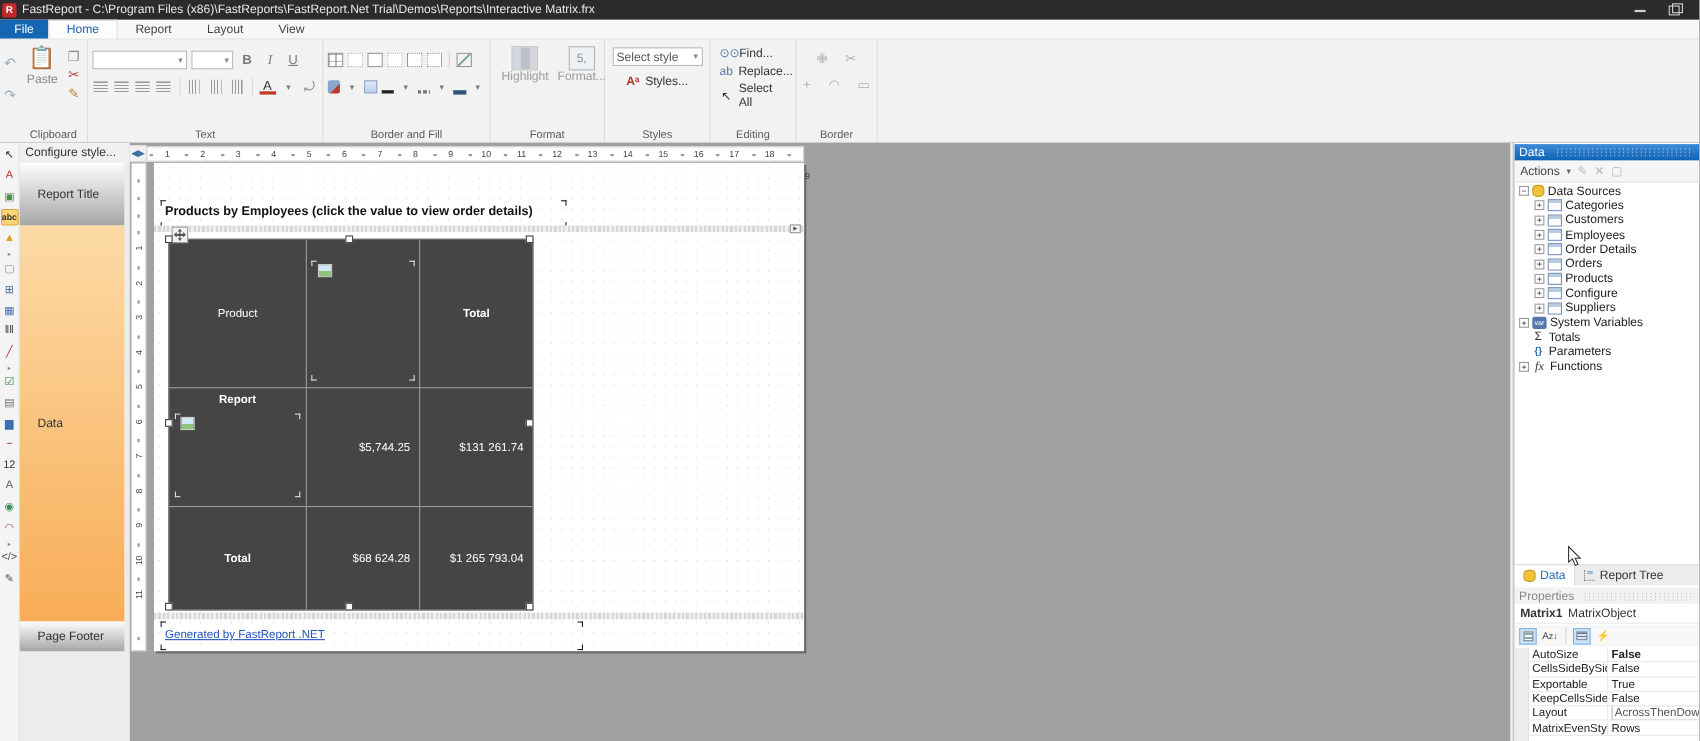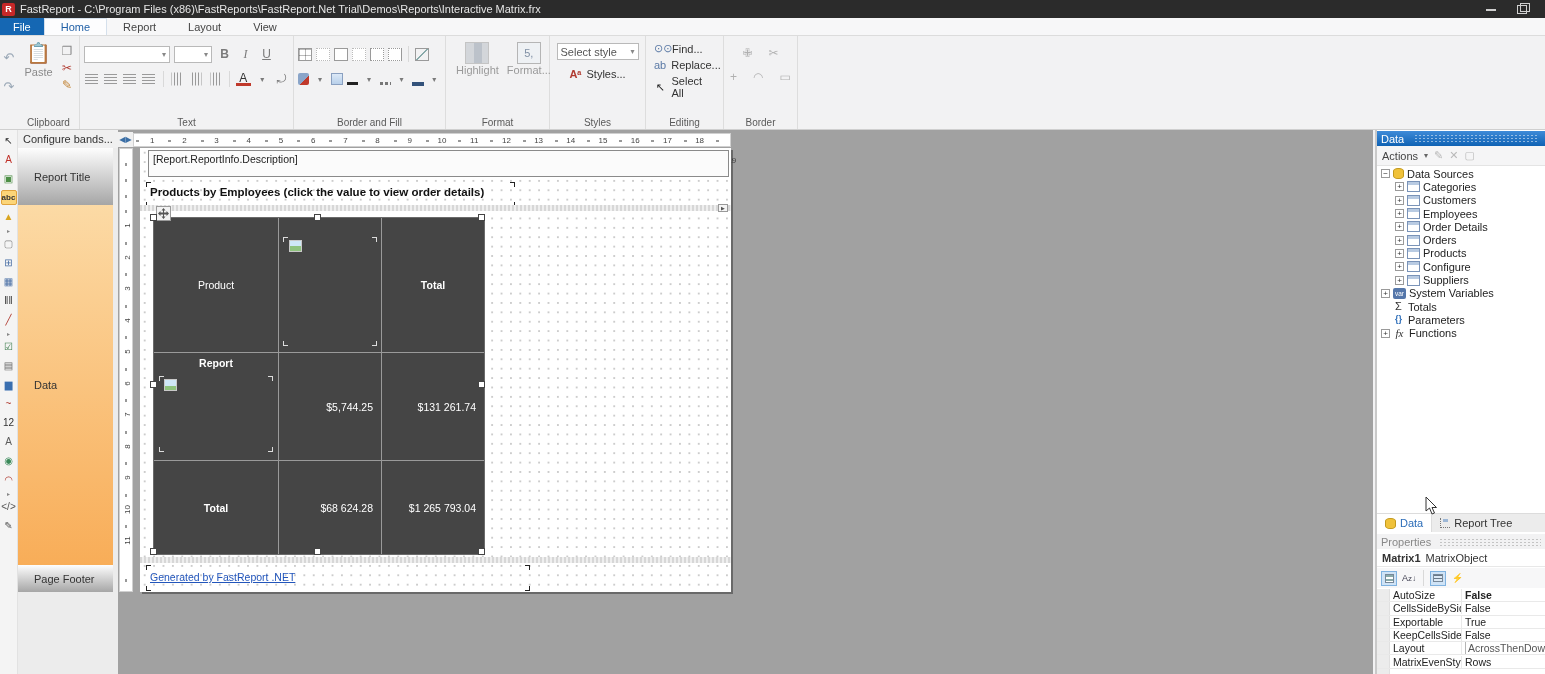--- a/index.html
+++ b/index.html
@@ -345,21 +345,21 @@
       <span class="ltool" style="color: rgb(51, 51, 51);">12</span>
       <span class="ltool" style="color: rgb(90, 90, 90);">A</span>
       <span class="ltool" style="color: rgb(58, 138, 90);">◉</span>
       <span class="ltool" style="color: rgb(176, 58, 48);">◠</span>
       <span class="ltool flyout">▸</span>
       <span class="ltool" style="color: rgb(85, 85, 85);">&lt;/&gt;</span>
       <span class="ltool" style="color: rgb(85, 85, 85);">✎</span>
     </div>
 
   <div class="bands-col">
-    <div class="bands-header">Configure bands...</div>
+    <div class="bands-header">Configure style...</div>
     <div class="band gray" style="top:18px; height:57px;">Report Title</div>
     <div class="band orange" style="top:75px; height:360px;">Data</div>
     <div class="band gray" style="top:435px; height:27px;">Page Footer</div>
   </div>
 
   <div class="design">
     <div class="corner-box">◀▶</div>
     <div class="h-ruler">
         <span class="hnum" style="left: 13.2px;">1</span>
         <span class="htick" style="left: 2.1px;"></span>
@@ -424,23 +424,20 @@
         <span class="vnum" style="top: 387px;">11</span>
         <span class="vtick" style="top: 376.25px;"></span>
         <span class="vtick" style="top: 14px;"></span>
         <span class="vtick" style="top: 30px;"></span>
         <span class="vtick" style="top: 46px;"></span>
         <span class="vtick" style="top: 430px;"></span>
       </div>
 
     <div class="page">
 
-      <div class="desc-box">
-        <span>[Report.ReportInfo.Description]</span>
-      </div>
       <div class="rep-title">Products by Employees (click the value to view order details)</div>
       <span class="cmark tl" style="left:6px; top:34px;"></span>
       <span class="cmark tr" style="left:370px; top:34px;"></span>
       <span class="cmark bl" style="left:6px; top:54px;"></span>
       <span class="cmark br" style="left:370px; top:54px;"></span>
 
       <div class="band-sep" style="top:57px;">
         <div class="band-marker">▶</div>
       </div>
 

